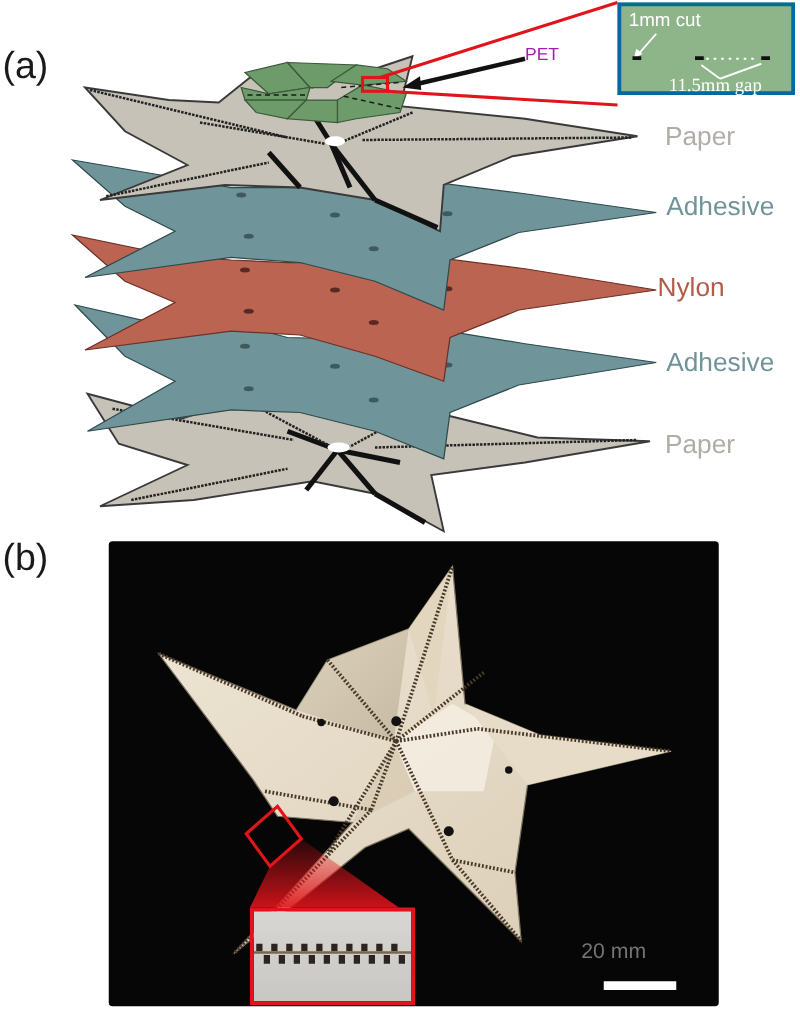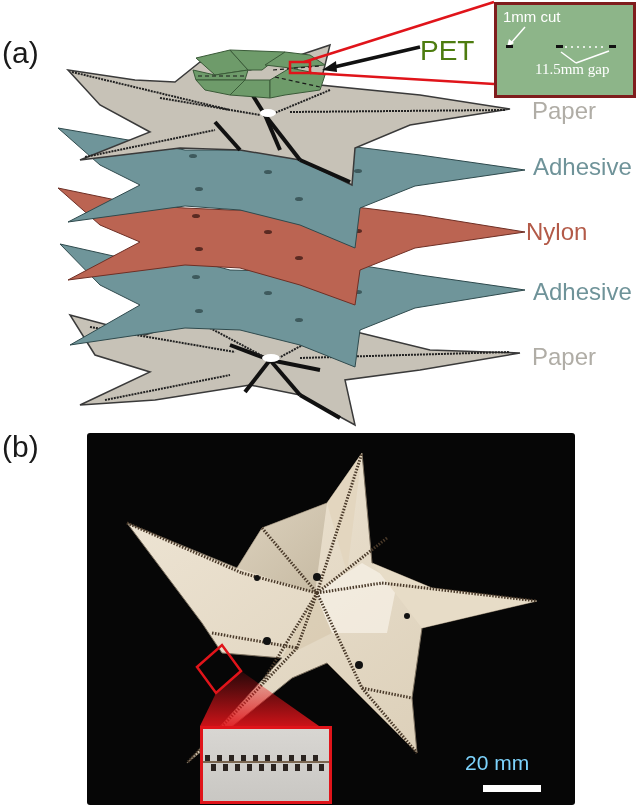--- a/index.html
+++ b/index.html
@@ -1,27 +1,27 @@
 <!DOCTYPE html>
 <html><head>
 <meta charset="utf-8">
 <style>
   html, body { margin: 0; padding: 0; background: #ffffff; }
   body { width: 640px; height: 808px; position: relative; overflow: hidden;
          font-family: "Liberation Sans", "DejaVu Sans", sans-serif; }
   .abs { position: absolute; }
   .panel-label { font-size: 30px; color: #1a1a1a; line-height: 1; }
-  .layer-label { font-size: 24px; line-height: 1; }
-  .pet-label { font-size: 28px; color: #4d7c0f; }
-  .inset-box { position: absolute; left: 494px; top: 2px; width: 142px; height: 96px;
-               background: #8db589; border: 3px solid #7f1d1d; box-sizing: border-box; }
+  .layer-label { font-size: 21px; line-height: 1; }
+  .pet-label { font-size: 14px; color: #a21caf; }
+  .inset-box { position: absolute; left: 494px; top: 2px; width: 142px; height: 74px;
+               background: #8db589; border: 3px solid #0369a1; box-sizing: border-box; }
   .inset-text { position: absolute; color: #ffffff; font-size: 15px; line-height: 1; }
   .photo { position: absolute; left: 87px; top: 433px; width: 488px; height: 372px;
            background: #060606; border-radius: 3px; overflow: hidden; }
-  .scale-text { position: absolute; color: #7dd3fc; font-size: 21px; }
+  .scale-text { position: absolute; color: #737373; font-size: 17px; }
   .scale-bar { position: absolute; background: #ffffff; }
   .zoom-inset { position: absolute; border: 3px solid #e0141a; box-sizing: border-box;
                 background: linear-gradient(#d8d6d2, #c9c7c3); overflow: hidden; }
 </style>
 </head>
 <body>
 
 <div class="abs panel-label" style="left:2px; top:38px;">(a)</div>
 
 <svg class="abs" style="left:0; top:0;" width="640" height="430">

